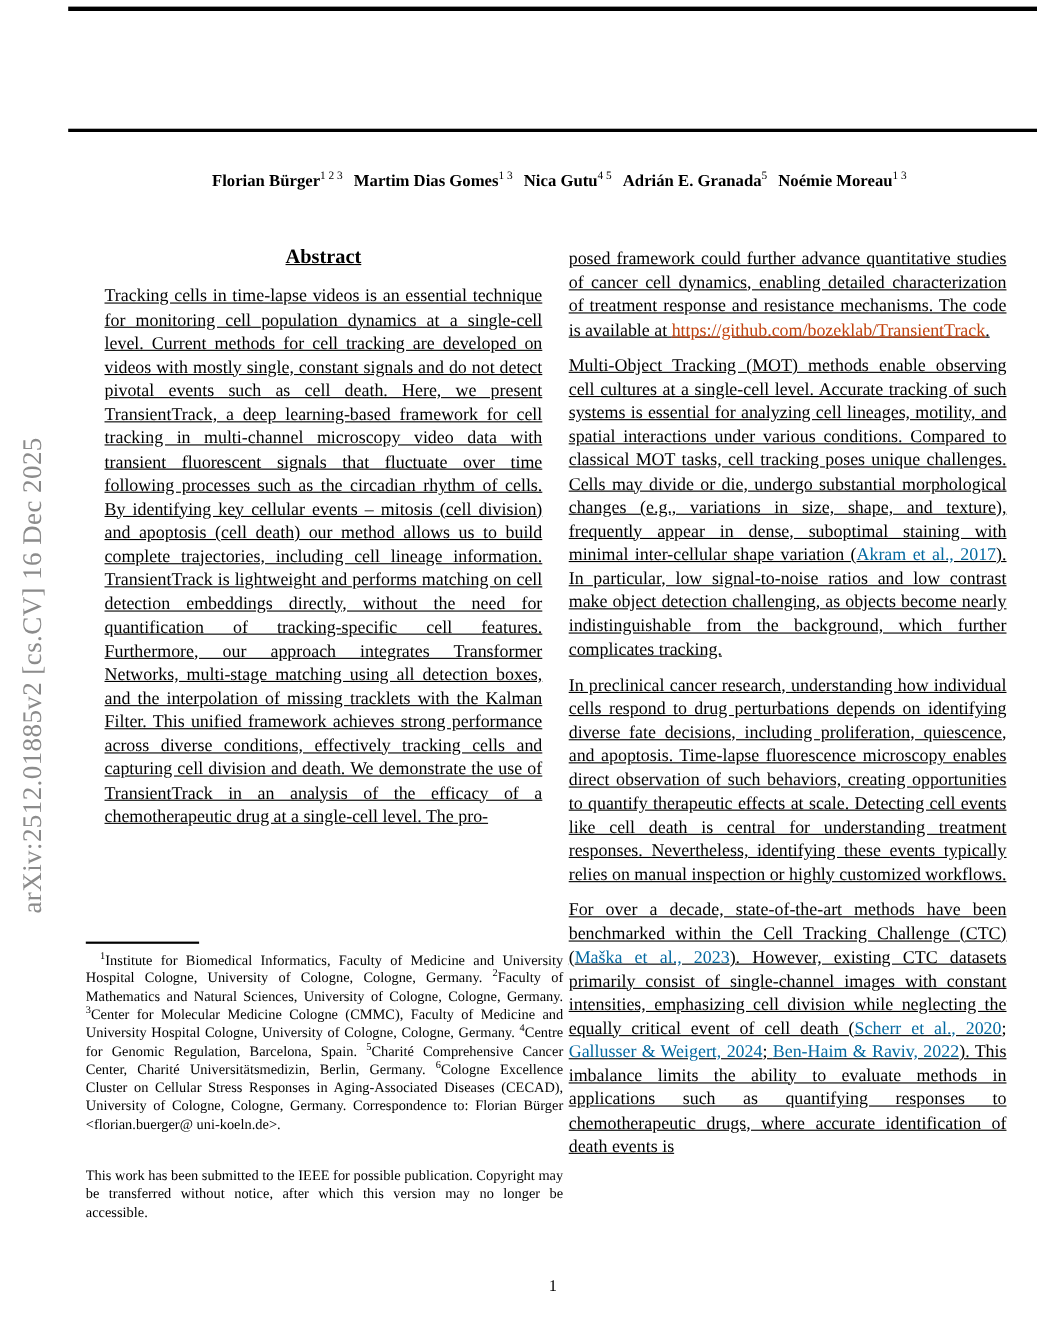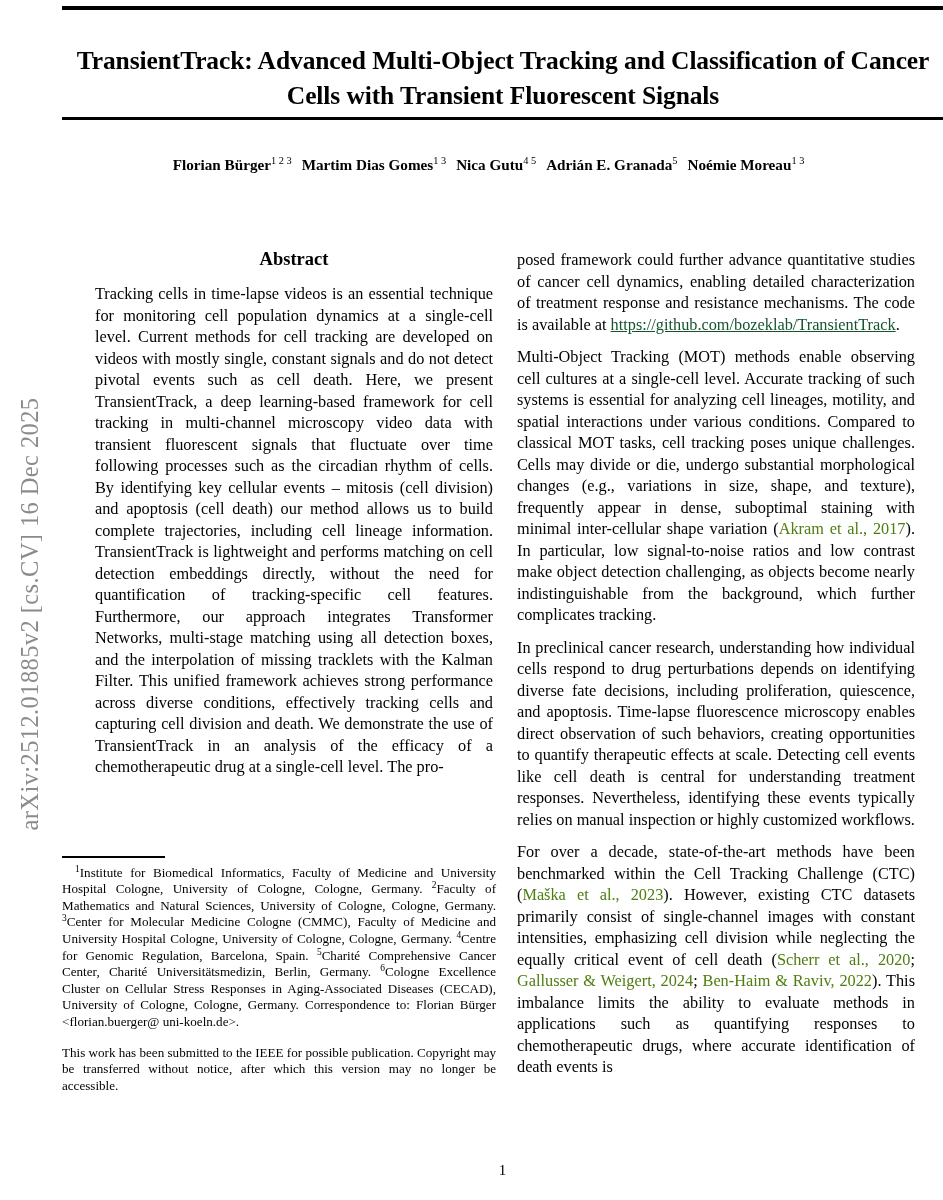--- a/index.html
+++ b/index.html
@@ -78,21 +78,21 @@
     font-family: "Liberation Serif", "DejaVu Serif", serif;
     font-weight: bold;
     font-size: 25.5px;
     line-height: 35px;
     letter-spacing: -0.1px;
   }
 
   
   #authors {
     position: absolute;
-    left: 4px;
+    left: 24px;
     top: 152px;
     width: 845px;
     text-align: center;
     font-family: "Liberation Serif", "DejaVu Serif", serif;
     font-weight: bold;
     font-size: 15.2px;
     line-height: 25px;
   }
   #authors .author {
     white-space: nowrap;
@@ -104,22 +104,23 @@
   sup {
     font-size: 0.68em;
     font-weight: normal;
     vertical-align: super;
     line-height: 0;
   }
 
   
   .col {
     position: absolute;
-    top: 249px;
+    top: 224px;
     width: 398px;
+    text-decoration: underline;
   }
   .col-left  { left: 33px; }
   .col-right { left: 455px; }
 
   .section-head {
     font-family: "Liberation Serif", "DejaVu Serif", serif;
     font-weight: bold;
     font-size: 19px;
     margin: 0 0 12px 0;
   }
@@ -134,29 +135,29 @@
     font-family: "Liberation Serif", "DejaVu Serif", serif;
     font-size: 16.3px;
     line-height: 21.5px;
     text-align: justify;
     text-justify: inter-word;
     hyphens: manual;
   }
   p.body.tight { margin-bottom: 13px; }
 
   a.url {
-    color: #14532d;
+    color: #c2410c;
     text-decoration: underline;
   }
-  .cite { color: #4d7c0f; }
+  .cite { color: #0369a1; }
 
   
   #footnote {
     position: absolute;
-    left: 0px;
+    left: 16px;
     top: 856px;
     width: 434px;
   }
   .fn-rule {
     width: 103px;
     height: 1.6px;
     background: #000000;
     margin: 0 0 7px 0;
   }
   p.fn {
@@ -186,25 +187,20 @@
 <div id="page">
 
   <div id="arxiv-stamp">
     <div class="stamp-text">arXiv:2512.01885v2  [cs.CV]  16 Dec 2025</div>
   </div>
 
   <div id="content">
 
     <div class="rule-top"></div>
 
-    <h1 id="title">
-      <span>TransientTrack: Advanced Multi-Object Tracking and Classification of Cancer</span>
-      <br>
-      <span>Cells with Transient Fluorescent Signals</span>
-    </h1>
 
     <div class="rule-under-title"></div>
 
     <div id="authors">
       <div>
         <span class="author"><span>Florian Bürger</span><sup>1 2 3</sup></span><span class="sep"></span><span class="author"><span>Martim Dias Gomes</span><sup>1 3</sup></span><span class="sep"></span><span class="author"><span>Nica Gutu</span><sup>4 5</sup></span><span class="sep"></span><span class="author"><span>Adrián E. Granada</span><sup>5</sup></span><span class="sep"></span><span class="author"><span>Noémie Moreau</span><sup>1 3</sup></span>
       </div>
     </div>
 
     <div class="col col-left">
@@ -219,19 +215,19 @@
       <p class="body"><span>Multi-Object Tracking (MOT) methods enable observing cell cultures at a single-cell level. Accurate tracking of such systems is essential for analyzing cell lineages, motility, and spatial interactions under various conditions. Compared to classical MOT tasks, cell tracking poses unique challenges. Cells may divide or die, undergo substantial morphological changes (e.g., variations in size, shape, and texture), frequently appear in dense, suboptimal staining with minimal inter-cellular shape variation (</span><span class="cite">Akram et al., 2017</span><span>). In particular, low signal-to-noise ratios and low contrast make object detection challenging, as objects become nearly indistinguishable from the background, which further complicates tracking.</span></p>
 
       <p class="body">In preclinical cancer research, understanding how individual cells respond to drug perturbations depends on identifying diverse fate decisions, including proliferation, quiescence, and apoptosis. Time-lapse fluorescence microscopy enables direct observation of such behaviors, creating opportunities to quantify therapeutic effects at scale. Detecting cell events like cell death is central for understanding treatment responses. Nevertheless, identifying these events typically relies on manual inspection or highly customized workflows.</p>
 
       <p class="body tight"><span>For over a decade, state-of-the-art methods have been benchmarked within the Cell Tracking Challenge (CTC) (</span><span class="cite">Maška et al., 2023</span><span>). However, existing CTC datasets primarily consist of single-channel images with constant intensities, emphasizing cell division while neglecting the equally critical event of cell death (</span><span class="cite">Scherr et al., 2020</span><span>; </span><span class="cite">Gallusser &amp; Weigert, 2024</span><span>; </span><span class="cite">Ben-Haim &amp; Raviv, 2022</span><span>). This imbalance limits the ability to evaluate methods in applications such as quantifying responses to chemotherapeutic drugs, where accurate identification of death events is</span></p>
     </div>
 
     <div id="footnote">
       <div class="fn-rule"></div>
       <p class="fn indent"><sup>1</sup><span>Institute for Biomedical Informatics, Faculty of Medicine and University Hospital Cologne, University of Cologne, Cologne, Germany. </span><sup>2</sup><span>Faculty of Mathematics and Natural Sciences, University of Cologne, Cologne, Germany. </span><sup>3</sup><span>Center for Molecular Medicine Cologne (CMMC), Faculty of Medicine and University Hospital Cologne, University of Cologne, Cologne, Germany. </span><sup>4</sup><span>Centre for Genomic Regulation, Barcelona, Spain. </span><sup>5</sup><span>Charité Comprehensive Cancer Center, Charité Universitätsmedizin, Berlin, Germany. </span><sup>6</sup><span>Cologne Excellence Cluster on Cellular Stress Responses in Aging-Associated Diseases (CECAD), University of Cologne, Cologne, Germany. Correspondence to: Florian Bürger &lt;florian.buerger@ uni-koeln.de&gt;.</span></p>
-      <p class="fn" style="margin-top:14px;">This work has been submitted to the IEEE for possible publication. Copyright may be transferred without notice, after which this version may no longer be accessible.</p>
+      <p class="fn" style="margin-top:30px;">This work has been submitted to the IEEE for possible publication. Copyright may be transferred without notice, after which this version may no longer be accessible.</p>
     </div>
 
     <div id="page-number">1</div>
 
   </div>
 </div>
 
 </body></html>

